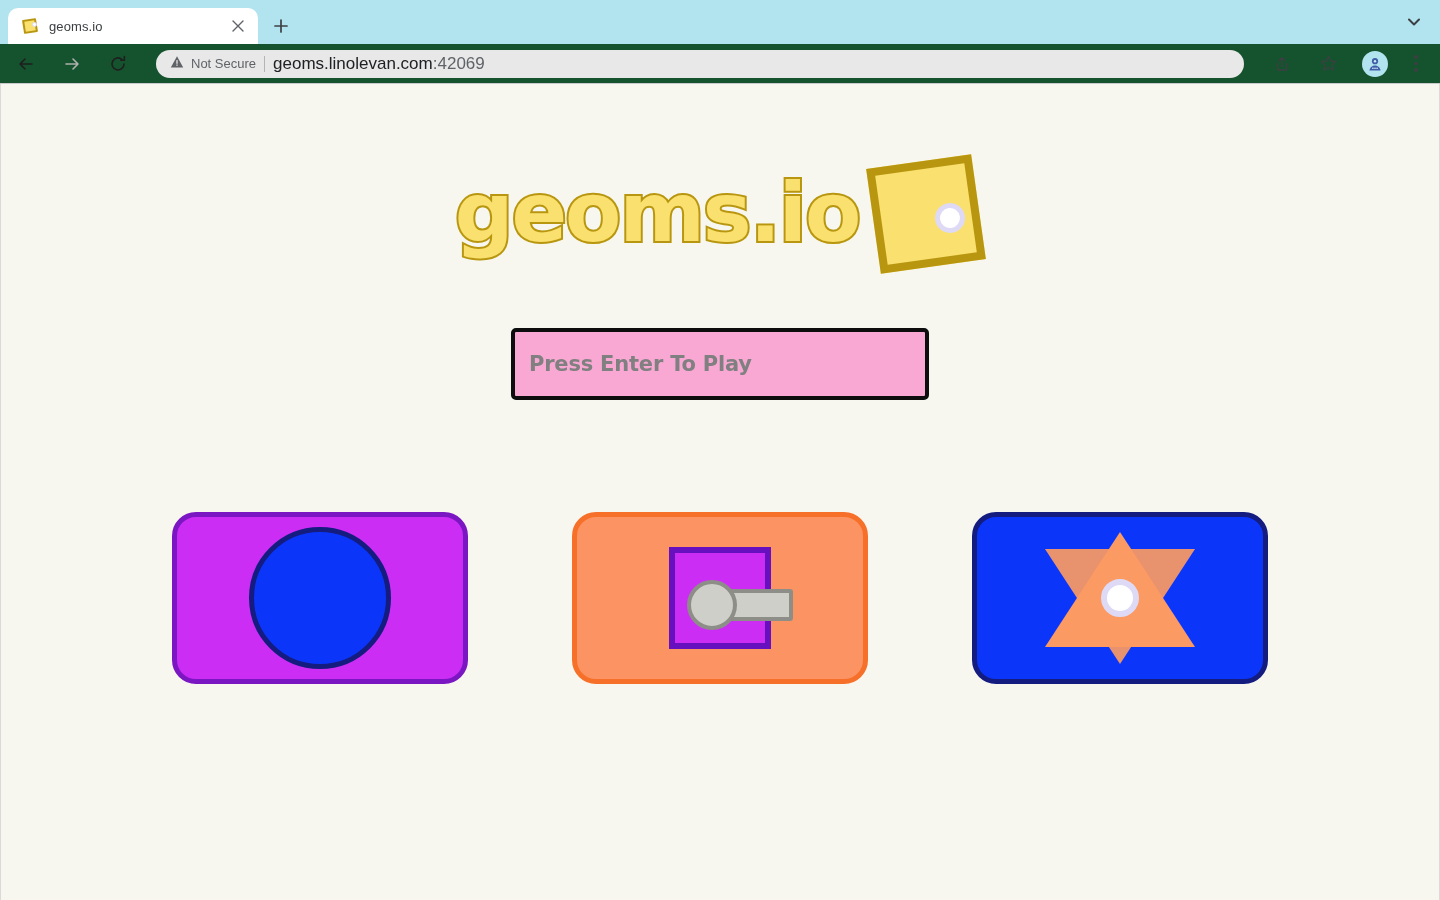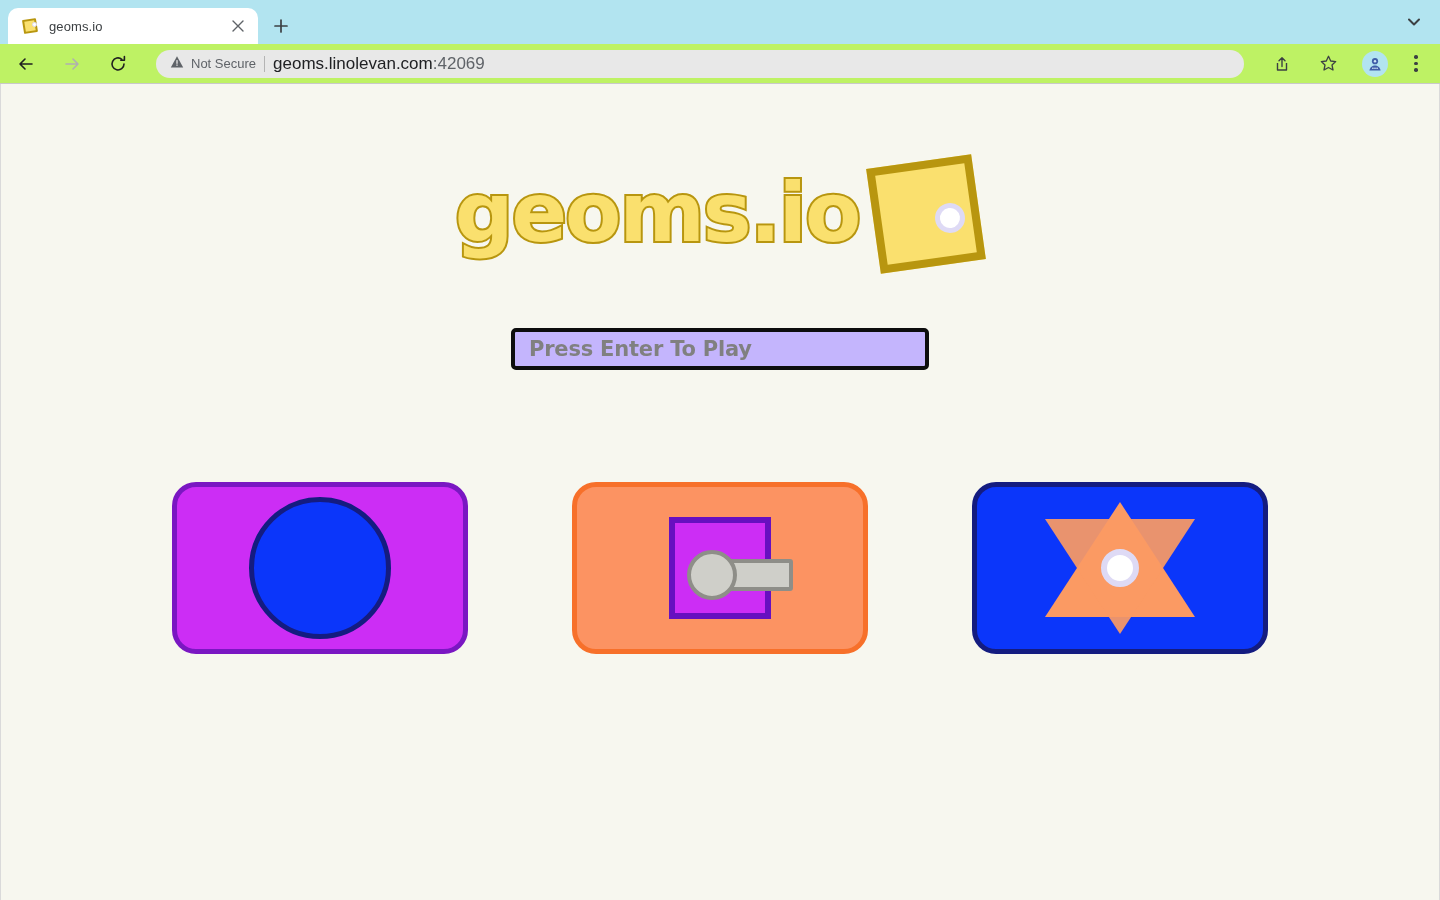--- a/index.html
+++ b/index.html
@@ -82,21 +82,21 @@
   }
   .tab-search {
     position: absolute;
     right: 12px; bottom: 8px;
     width: 28px; height: 28px;
     display: flex; align-items: center; justify-content: center;
   }
 
   .toolbar {
     height: 40px;
-    background: #bef264;
+    background: #14532d;
     display: flex; align-items: center;
     padding: 0 10px;
     gap: 14px;
     flex: 0 0 40px;
     border-bottom: 1px solid #c9c9c9;
   }
   .tb-btn {
     width: 32px; height: 32px;
     display: flex; align-items: center; justify-content: center;
     border-radius: 50%;
@@ -212,22 +212,22 @@
     background: #ffffff;
     border: 5px solid #dedaf5;
     border-radius: 50%;
     transform: rotate(-8deg);
   }
 
   
   .name-input {
     margin-top: 36px;
     width: 418px;
-    height: 42px;
-    background: #c4b5fd;
+    height: 72px;
+    background: #f9a8d4;
     border: 4px solid #0d0d0d;
     border-radius: 5px;
     padding: 0 14px;
     font-family: "DejaVu Sans", sans-serif;
     font-size: 21px;
     font-weight: 700;
     color: #4a4a4a;
     outline: none;
     letter-spacing: -0.2px;
   }

